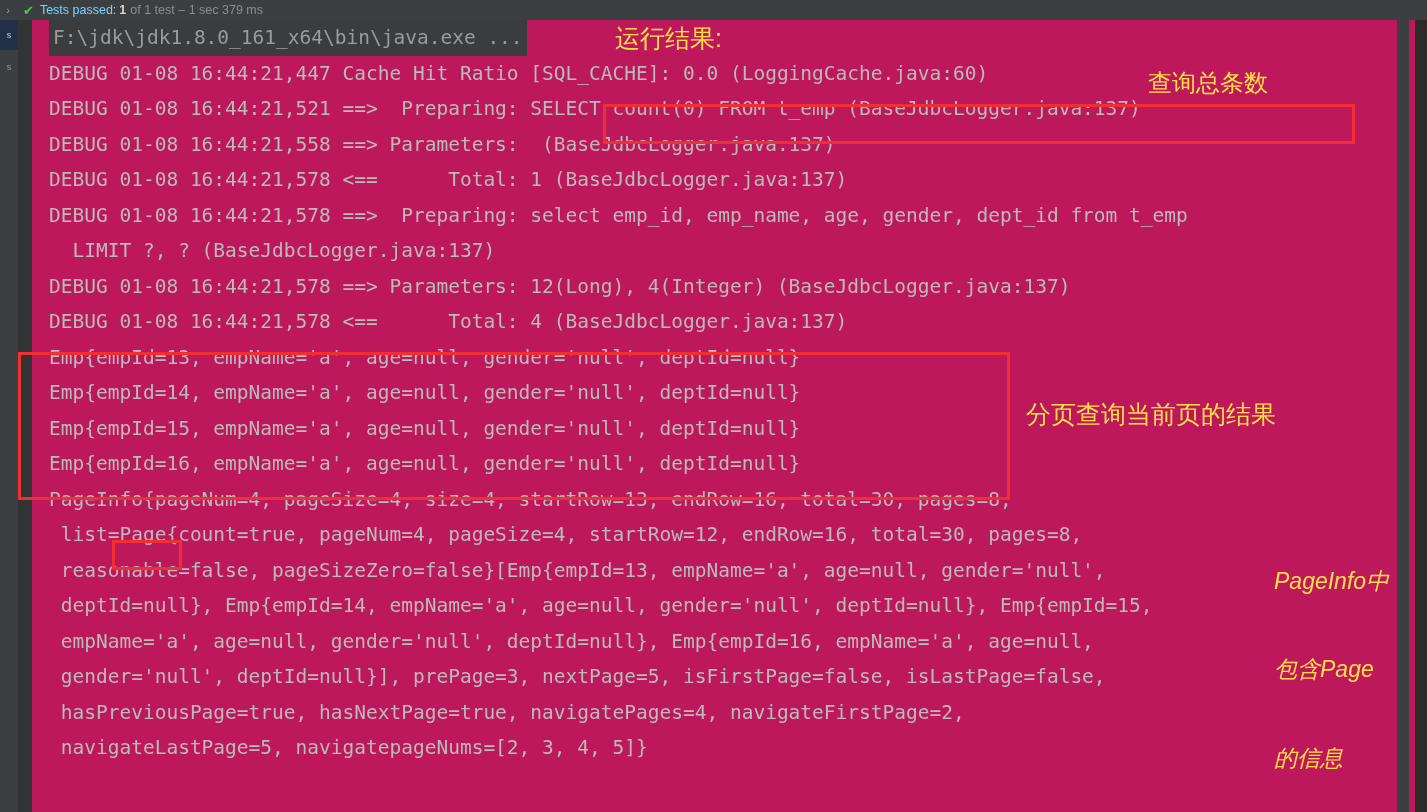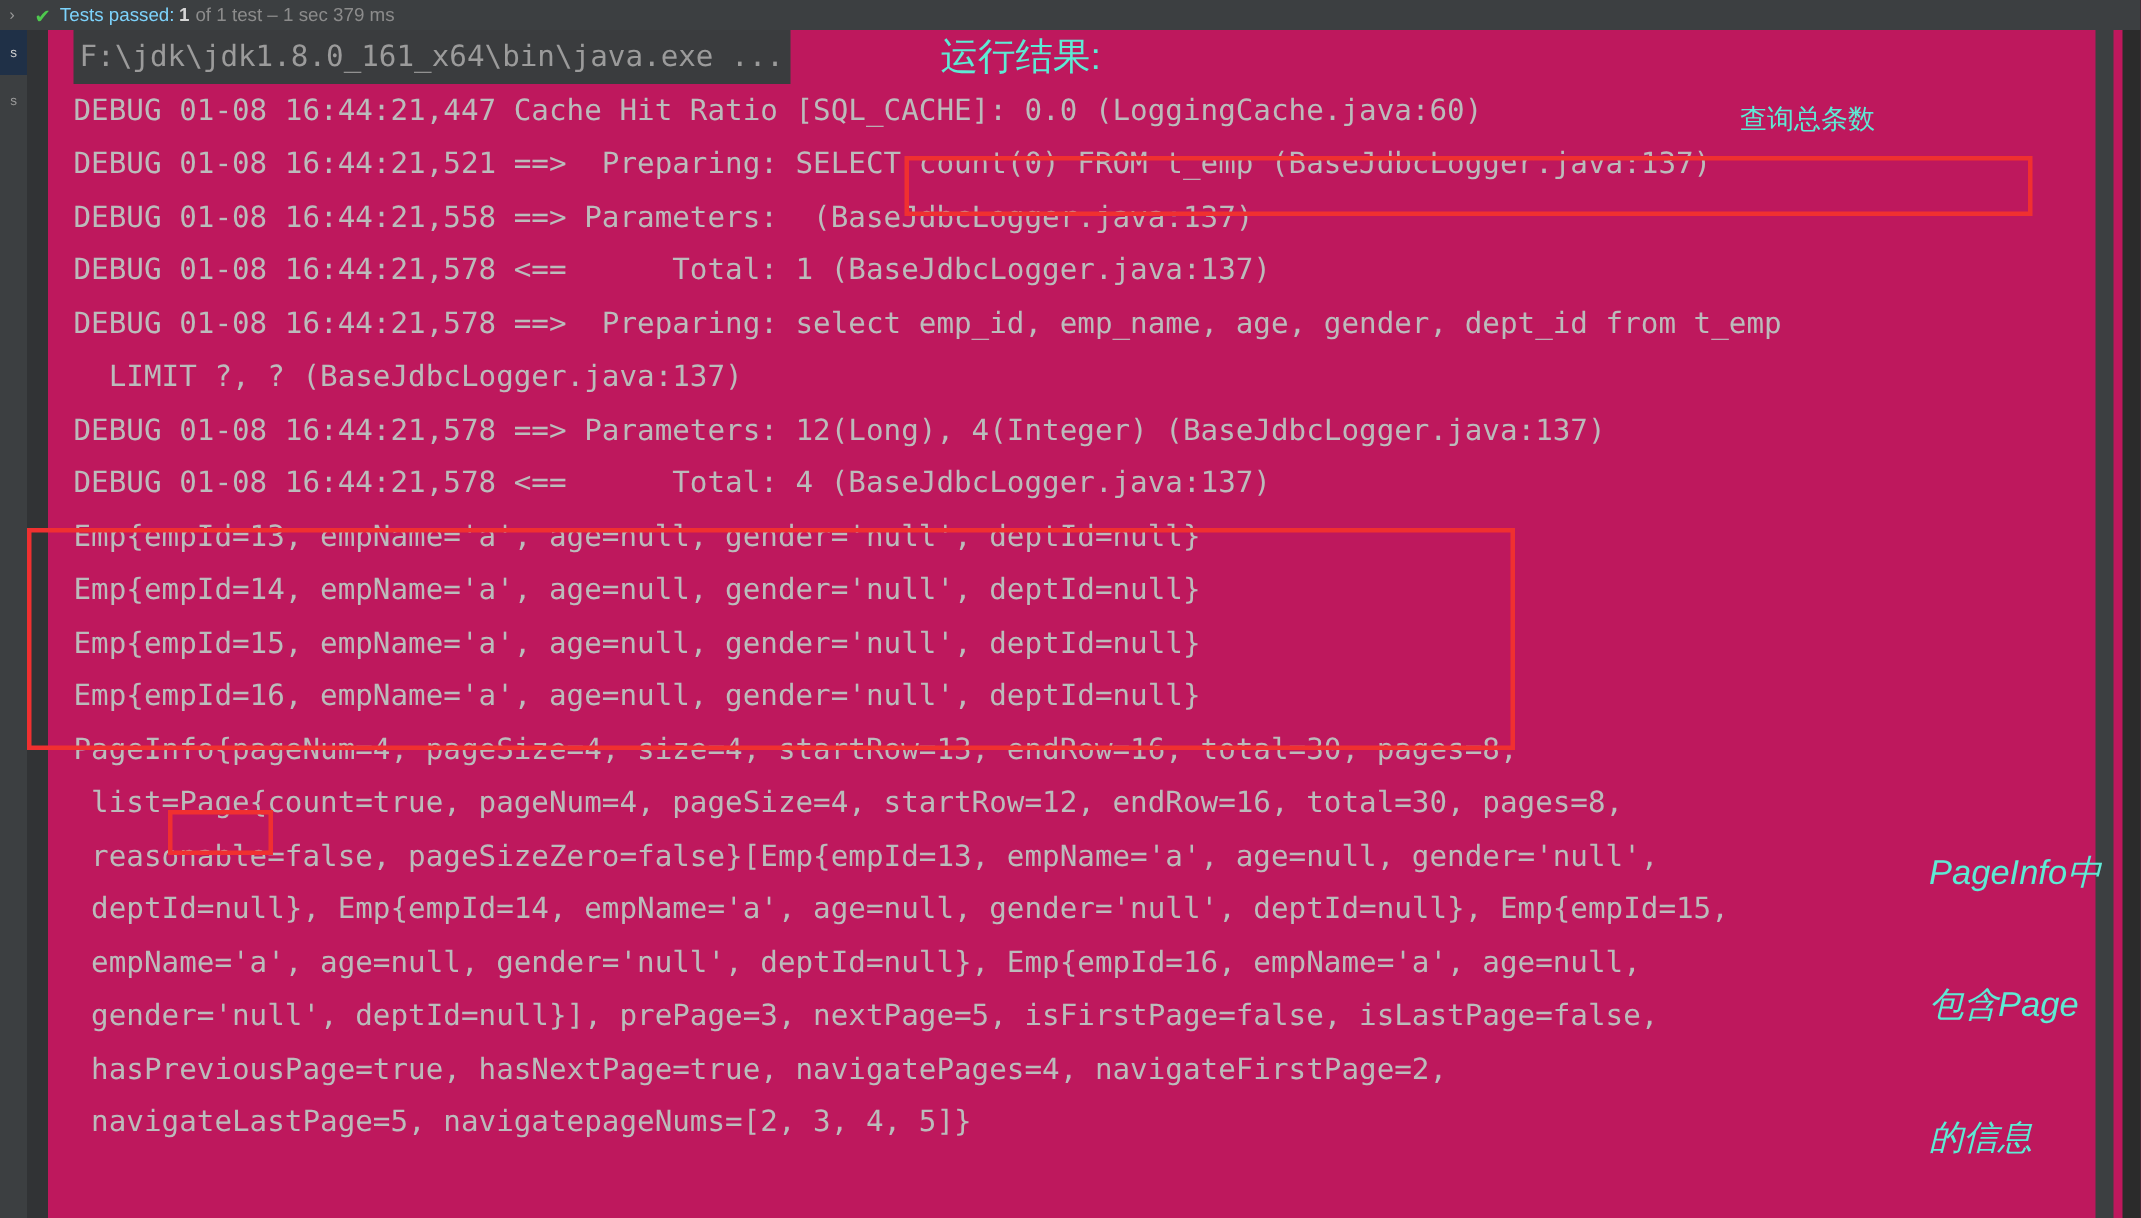--- a/index.html
+++ b/index.html
@@ -137,28 +137,27 @@
     box-sizing: border-box;
     pointer-events: none;
   }
   #box-select  { left: 603px; top: 104px; width: 752px; height: 40px; }
   #box-emps    { left: 18px;  top: 352px; width: 992px; height: 148px; }
   #box-page    { left: 112px; top: 540px; width: 70px;  height: 30px; }
 
   
   .anno {
     position: absolute;
-    color: #5eead4;
+    color: #fde047;
     font-family: "Liberation Sans", sans-serif;
     white-space: pre;
     line-height: 1.28;
-    margin-left: 12px;
   }
   #anno-result   { left: 615px;  top: 22px;  font-size: 25px; }
-  #anno-count    { left: 1148px; top: 68px;  font-size: 18px; }
+  #anno-count    { left: 1148px; top: 68px;  font-size: 24px; }
   #anno-paging   { left: 1026px; top: 398px; font-size: 25px; }
   #anno-pageinfo { left: 1274px; top: 508px; font-size: 23px; }
   #anno-pageinfo div { white-space: pre; font-style: italic; }
 </style>
 </head>
 <body>
 
 <div id="app">
 
   <div class="statusbar">
@@ -184,19 +183,20 @@
   </div>
 
   <div class="scroll-strip"></div>
 
   <div class="redbox" id="box-select"></div>
   <div class="redbox" id="box-emps"></div>
   <div class="redbox" id="box-page"></div>
 
   <div class="anno" id="anno-result">运行结果:</div>
   <div class="anno" id="anno-count">查询总条数</div>
+  <div class="anno" id="anno-paging">分页查询当前页的结果</div>
   <div class="anno" id="anno-pageinfo">
     <div>PageInfo中</div>
     <div>包含Page</div>
     <div>的信息</div>
   </div>
 
 </div>
 
 </body></html>

